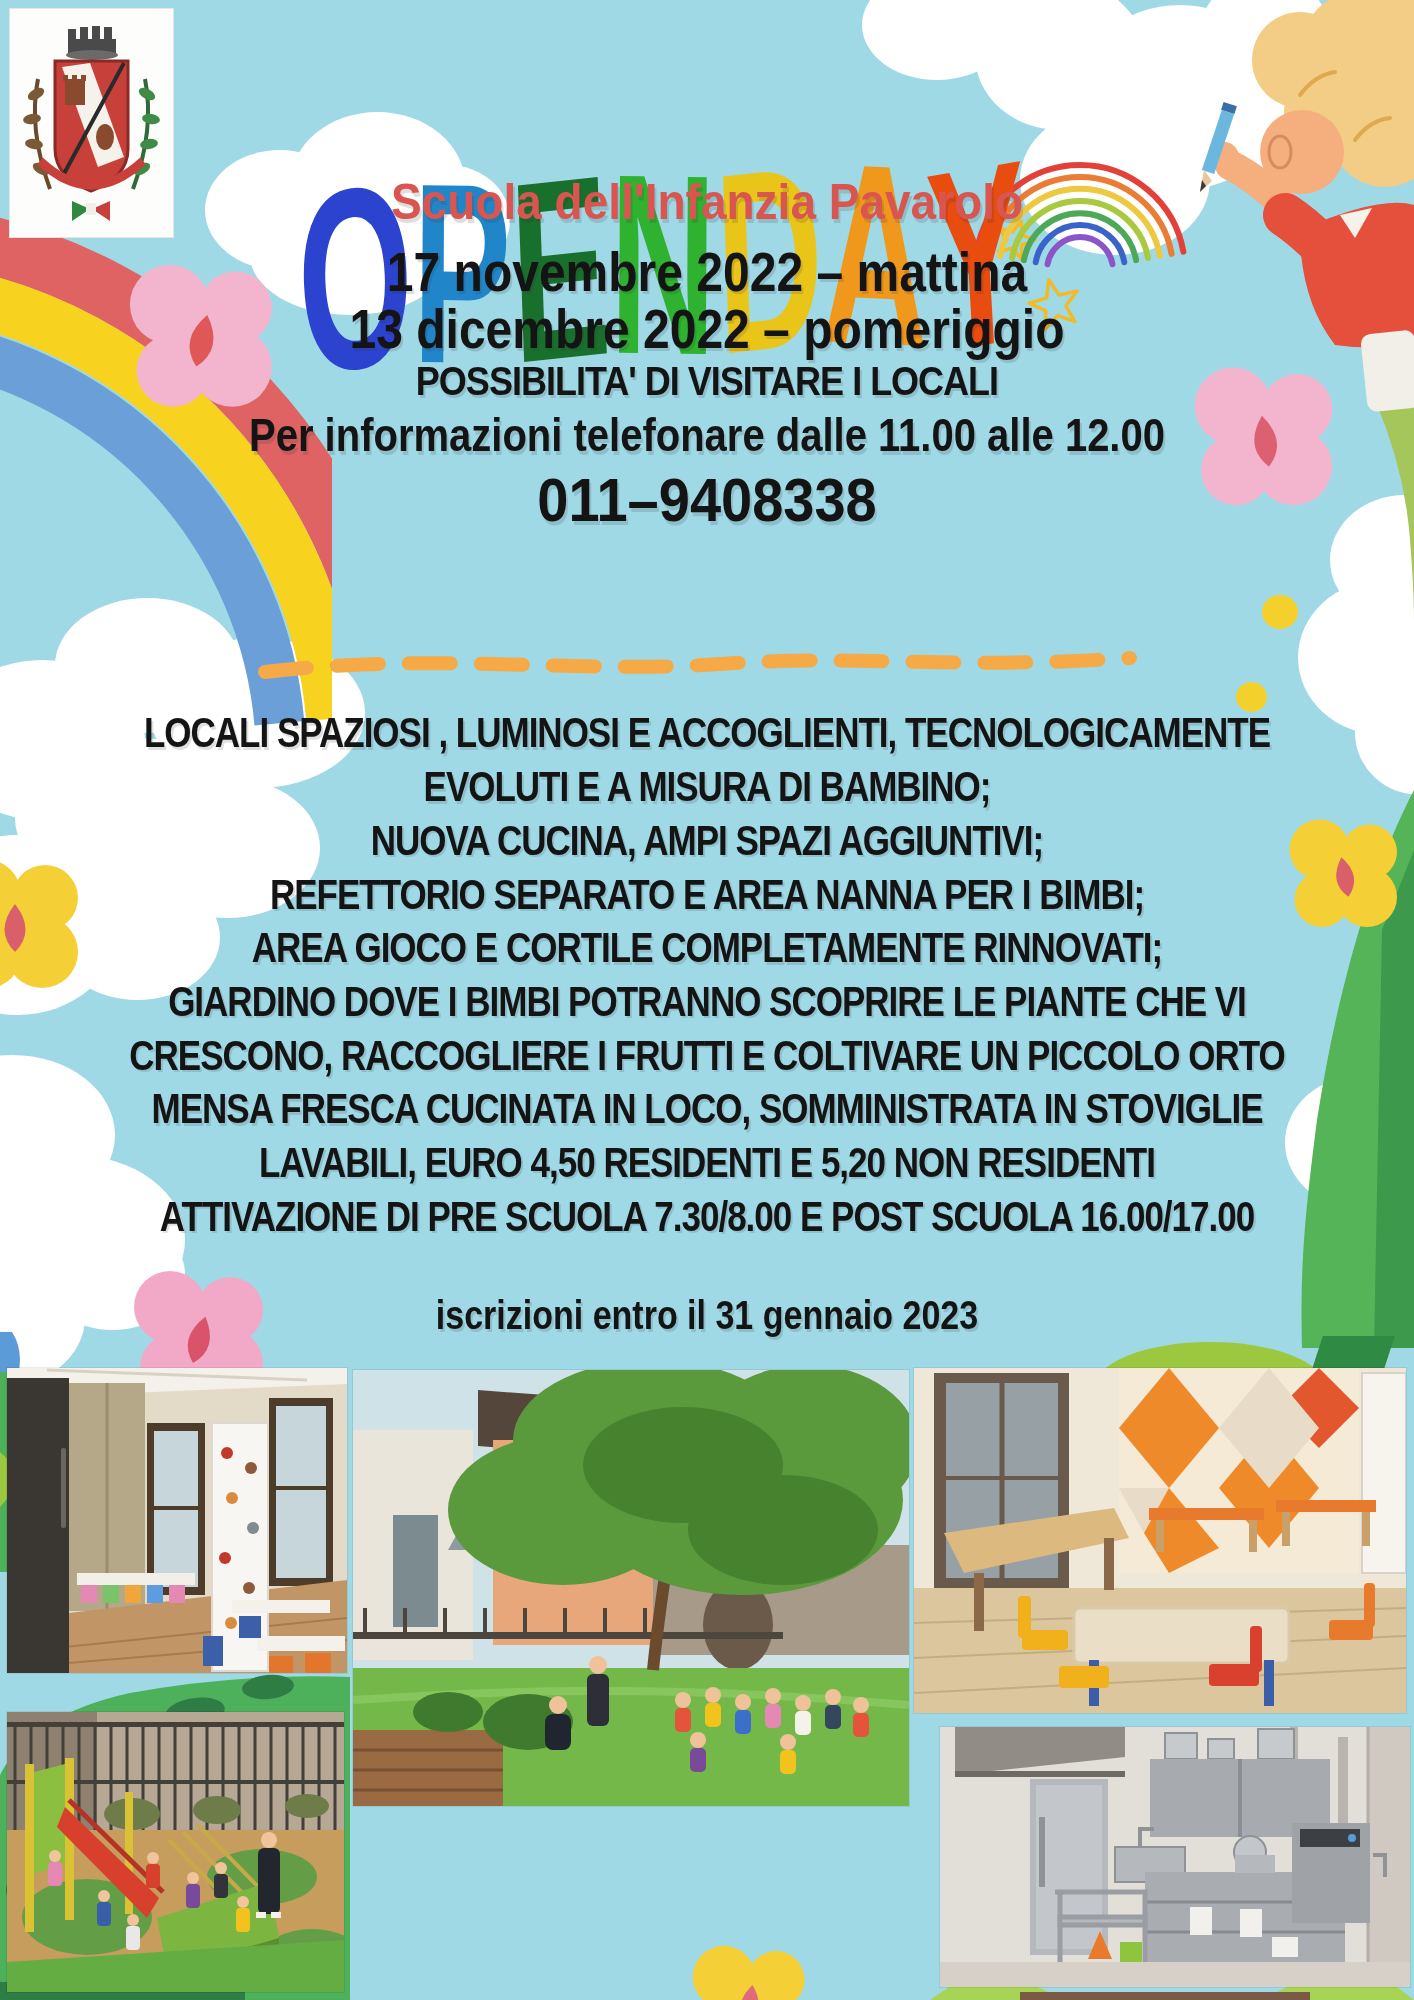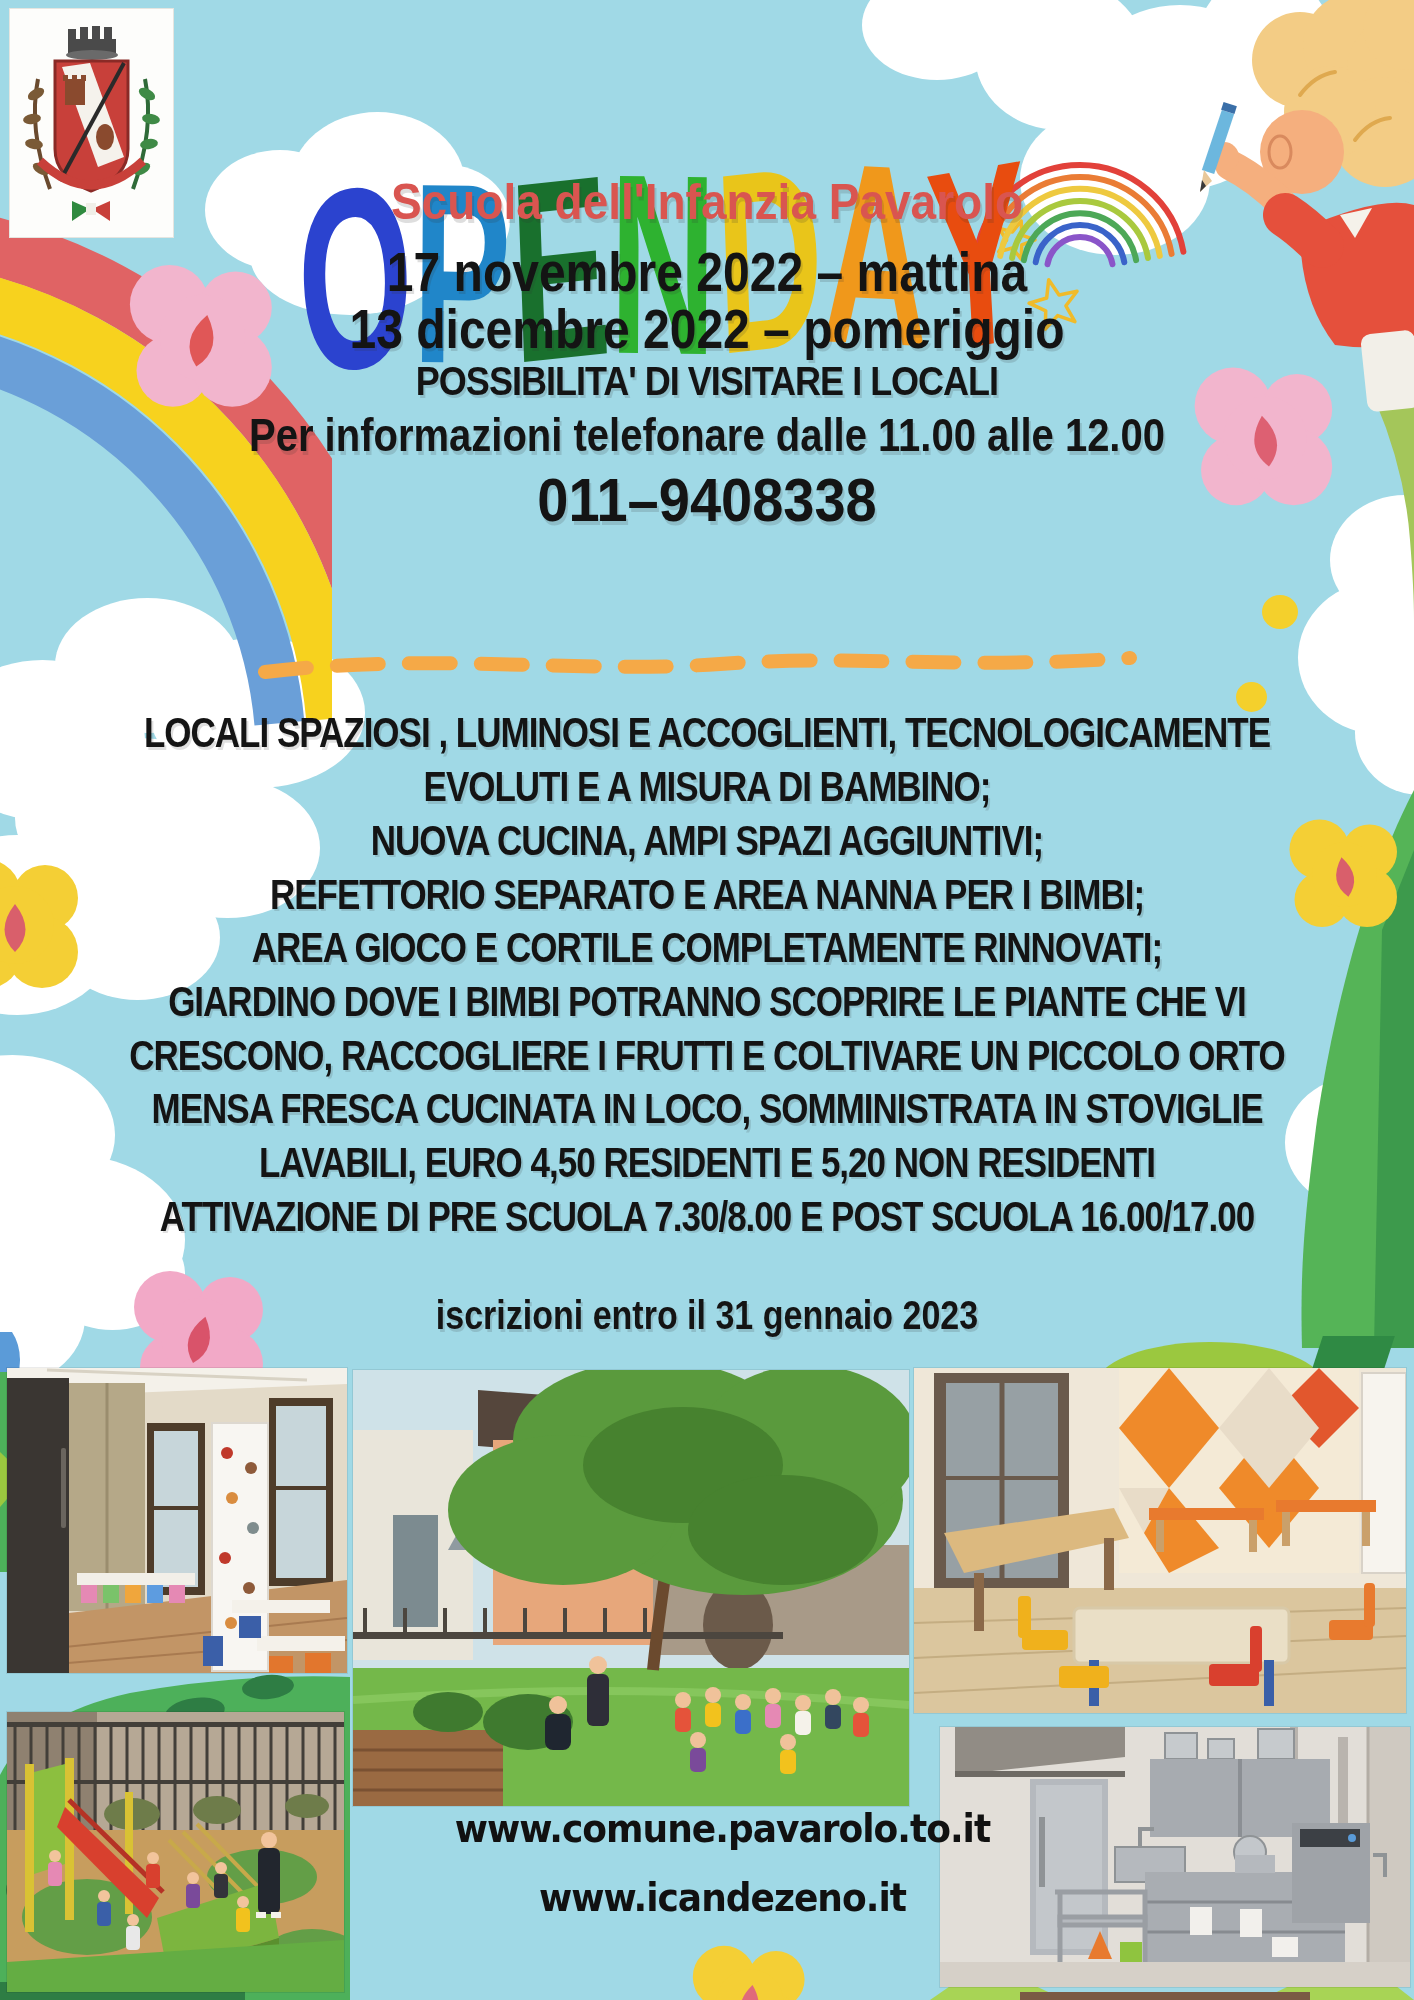--- a/index.html
+++ b/index.html
@@ -563,18 +563,14 @@
       </g>
       <circle cx="125" cy="245" r="7" fill="#6e7276"></circle>
         <circle cx="198" cy="245" r="7" fill="#6e7276"></circle>
       <rect x="180" y="215" width="22" height="26" fill="#8fc43f"></rect>
       <polygon points="148,232 160,204 172,232" fill="#e87a2e"></polygon>
       <rect x="0" y="235" width="470" height="25" fill="#d6d0c8"></rect>
       <path d="M445,150 v-22 h-12" fill="none" stroke="#8f9396" stroke-width="4"></path>
     </svg>
   </div>
 
-  <div class="sites" style="top:1806px;">
-    <div class="site" style="margin-bottom:28px;">www.comune.pavarolo.to.it</div>
-    <div class="site">www.icandezeno.it</div>
-  </div>
 
 </div>
 
 </body></html>

